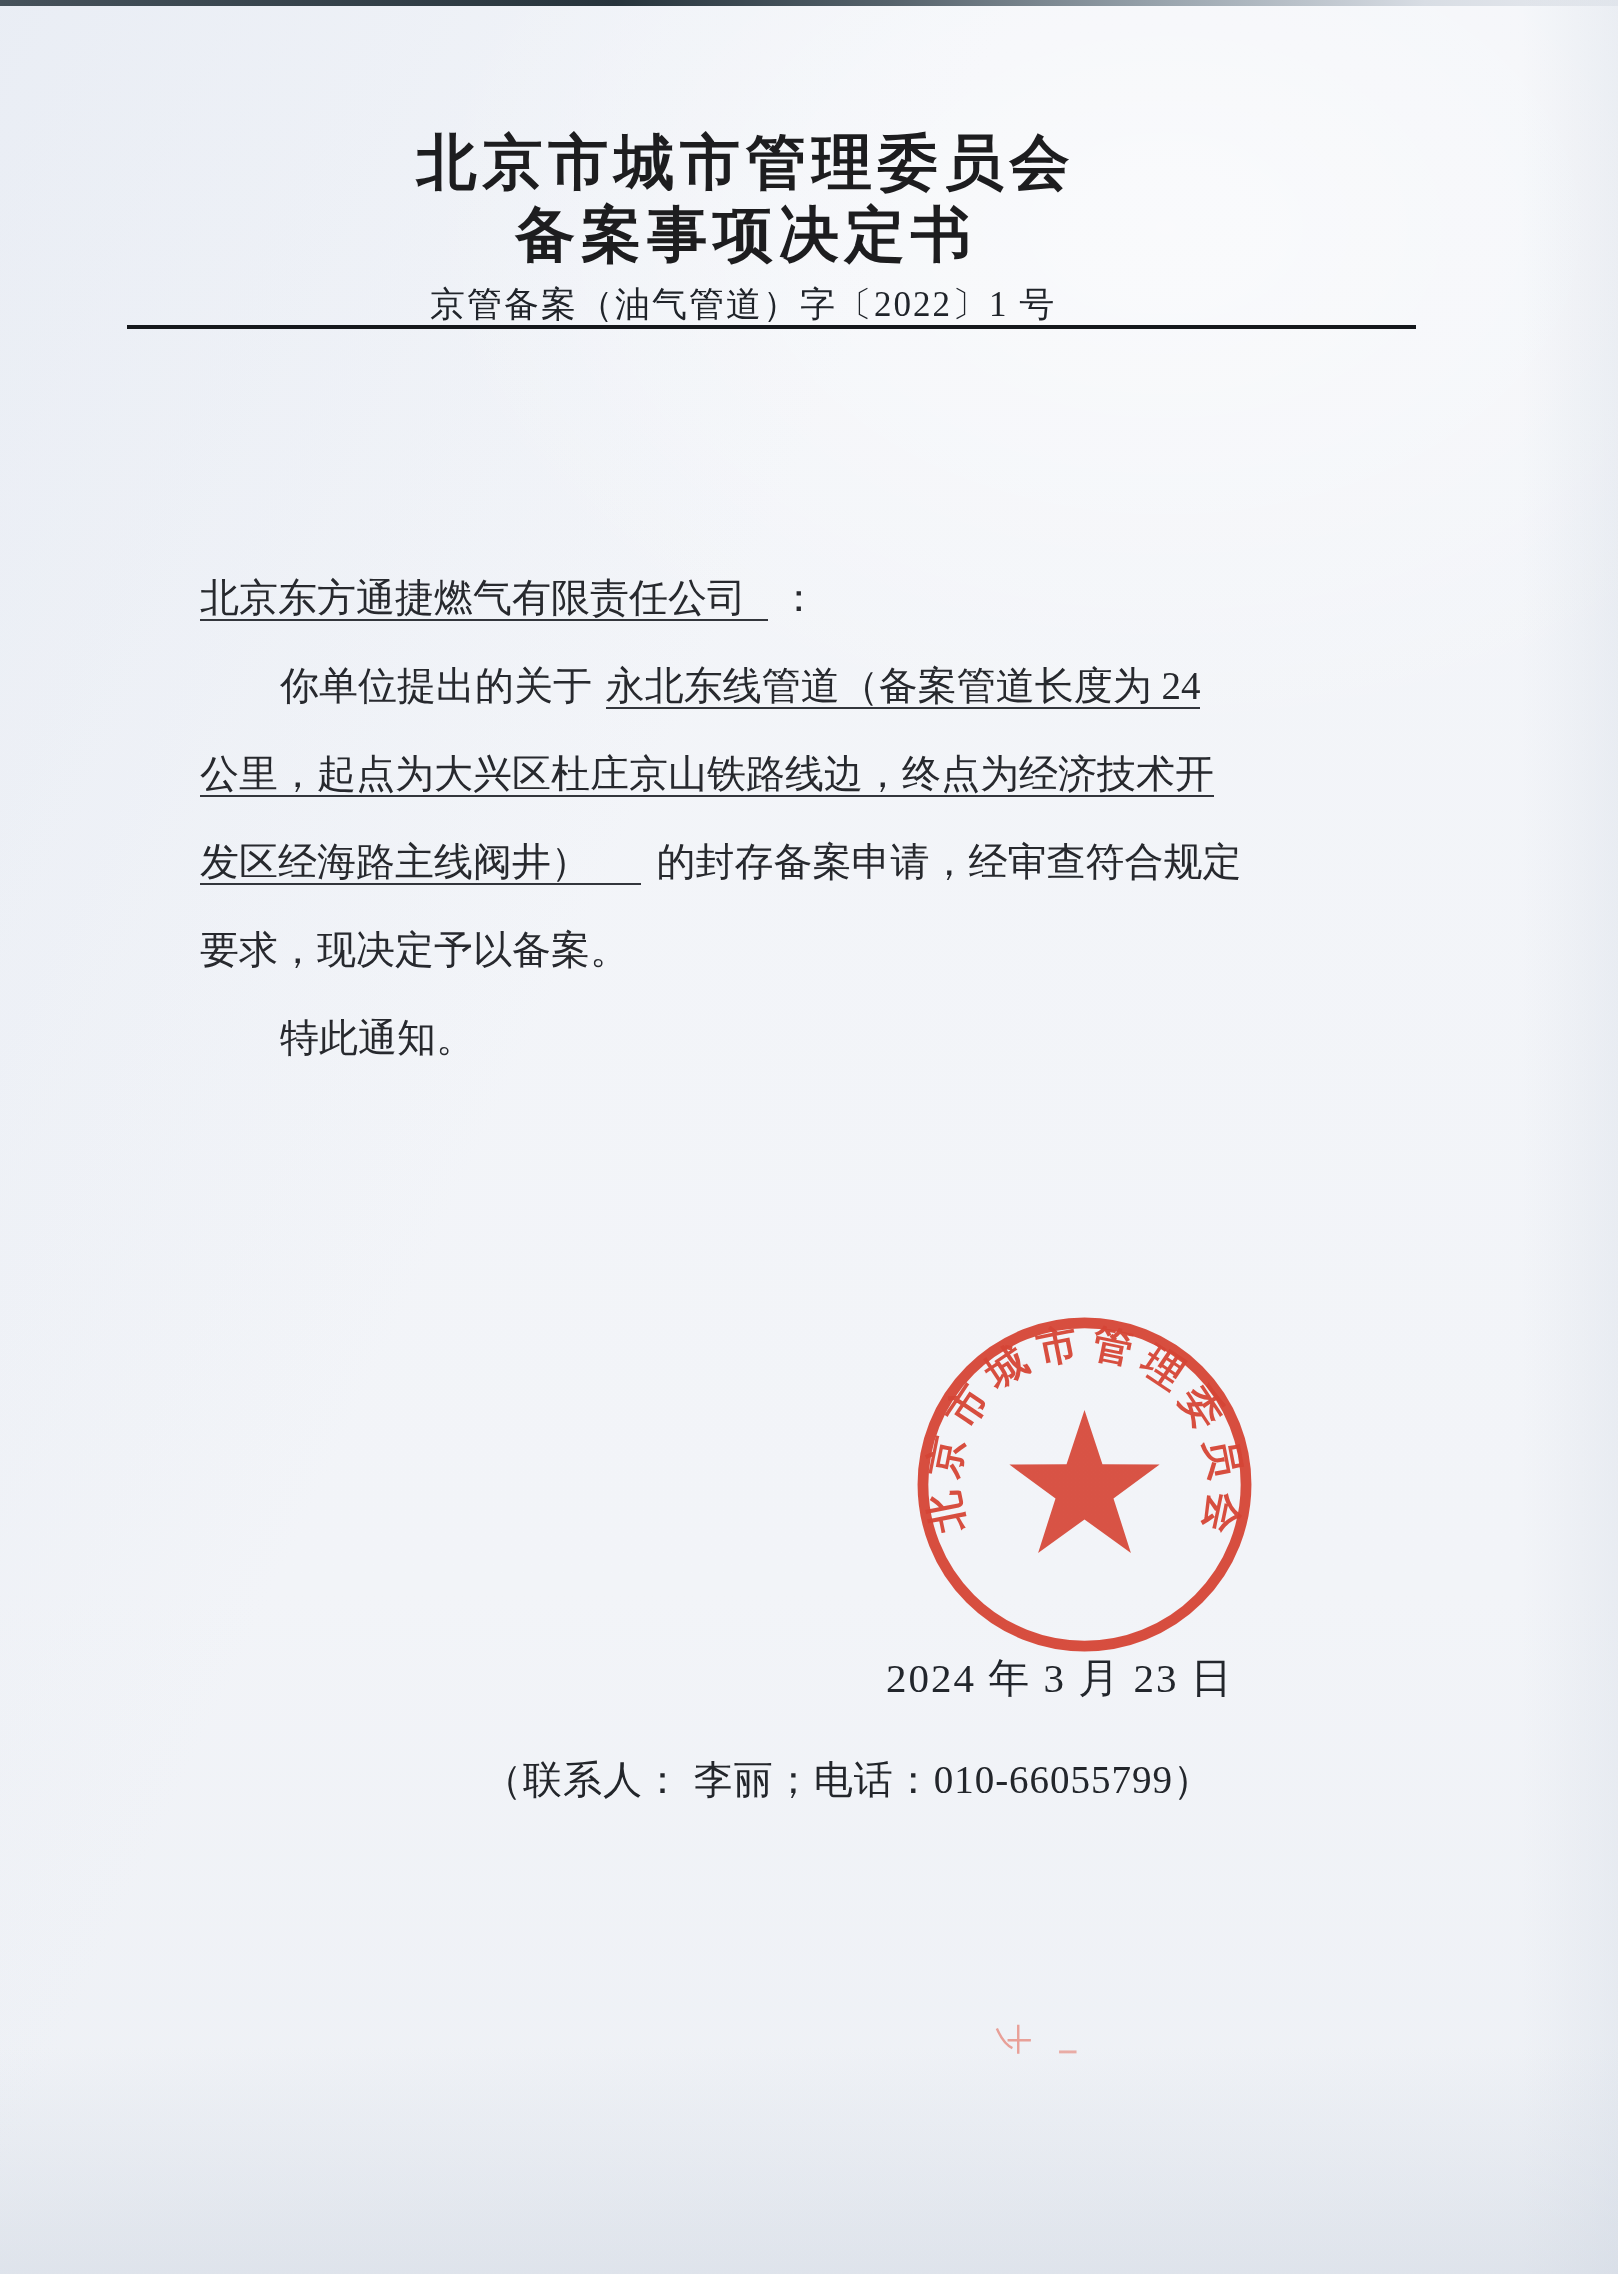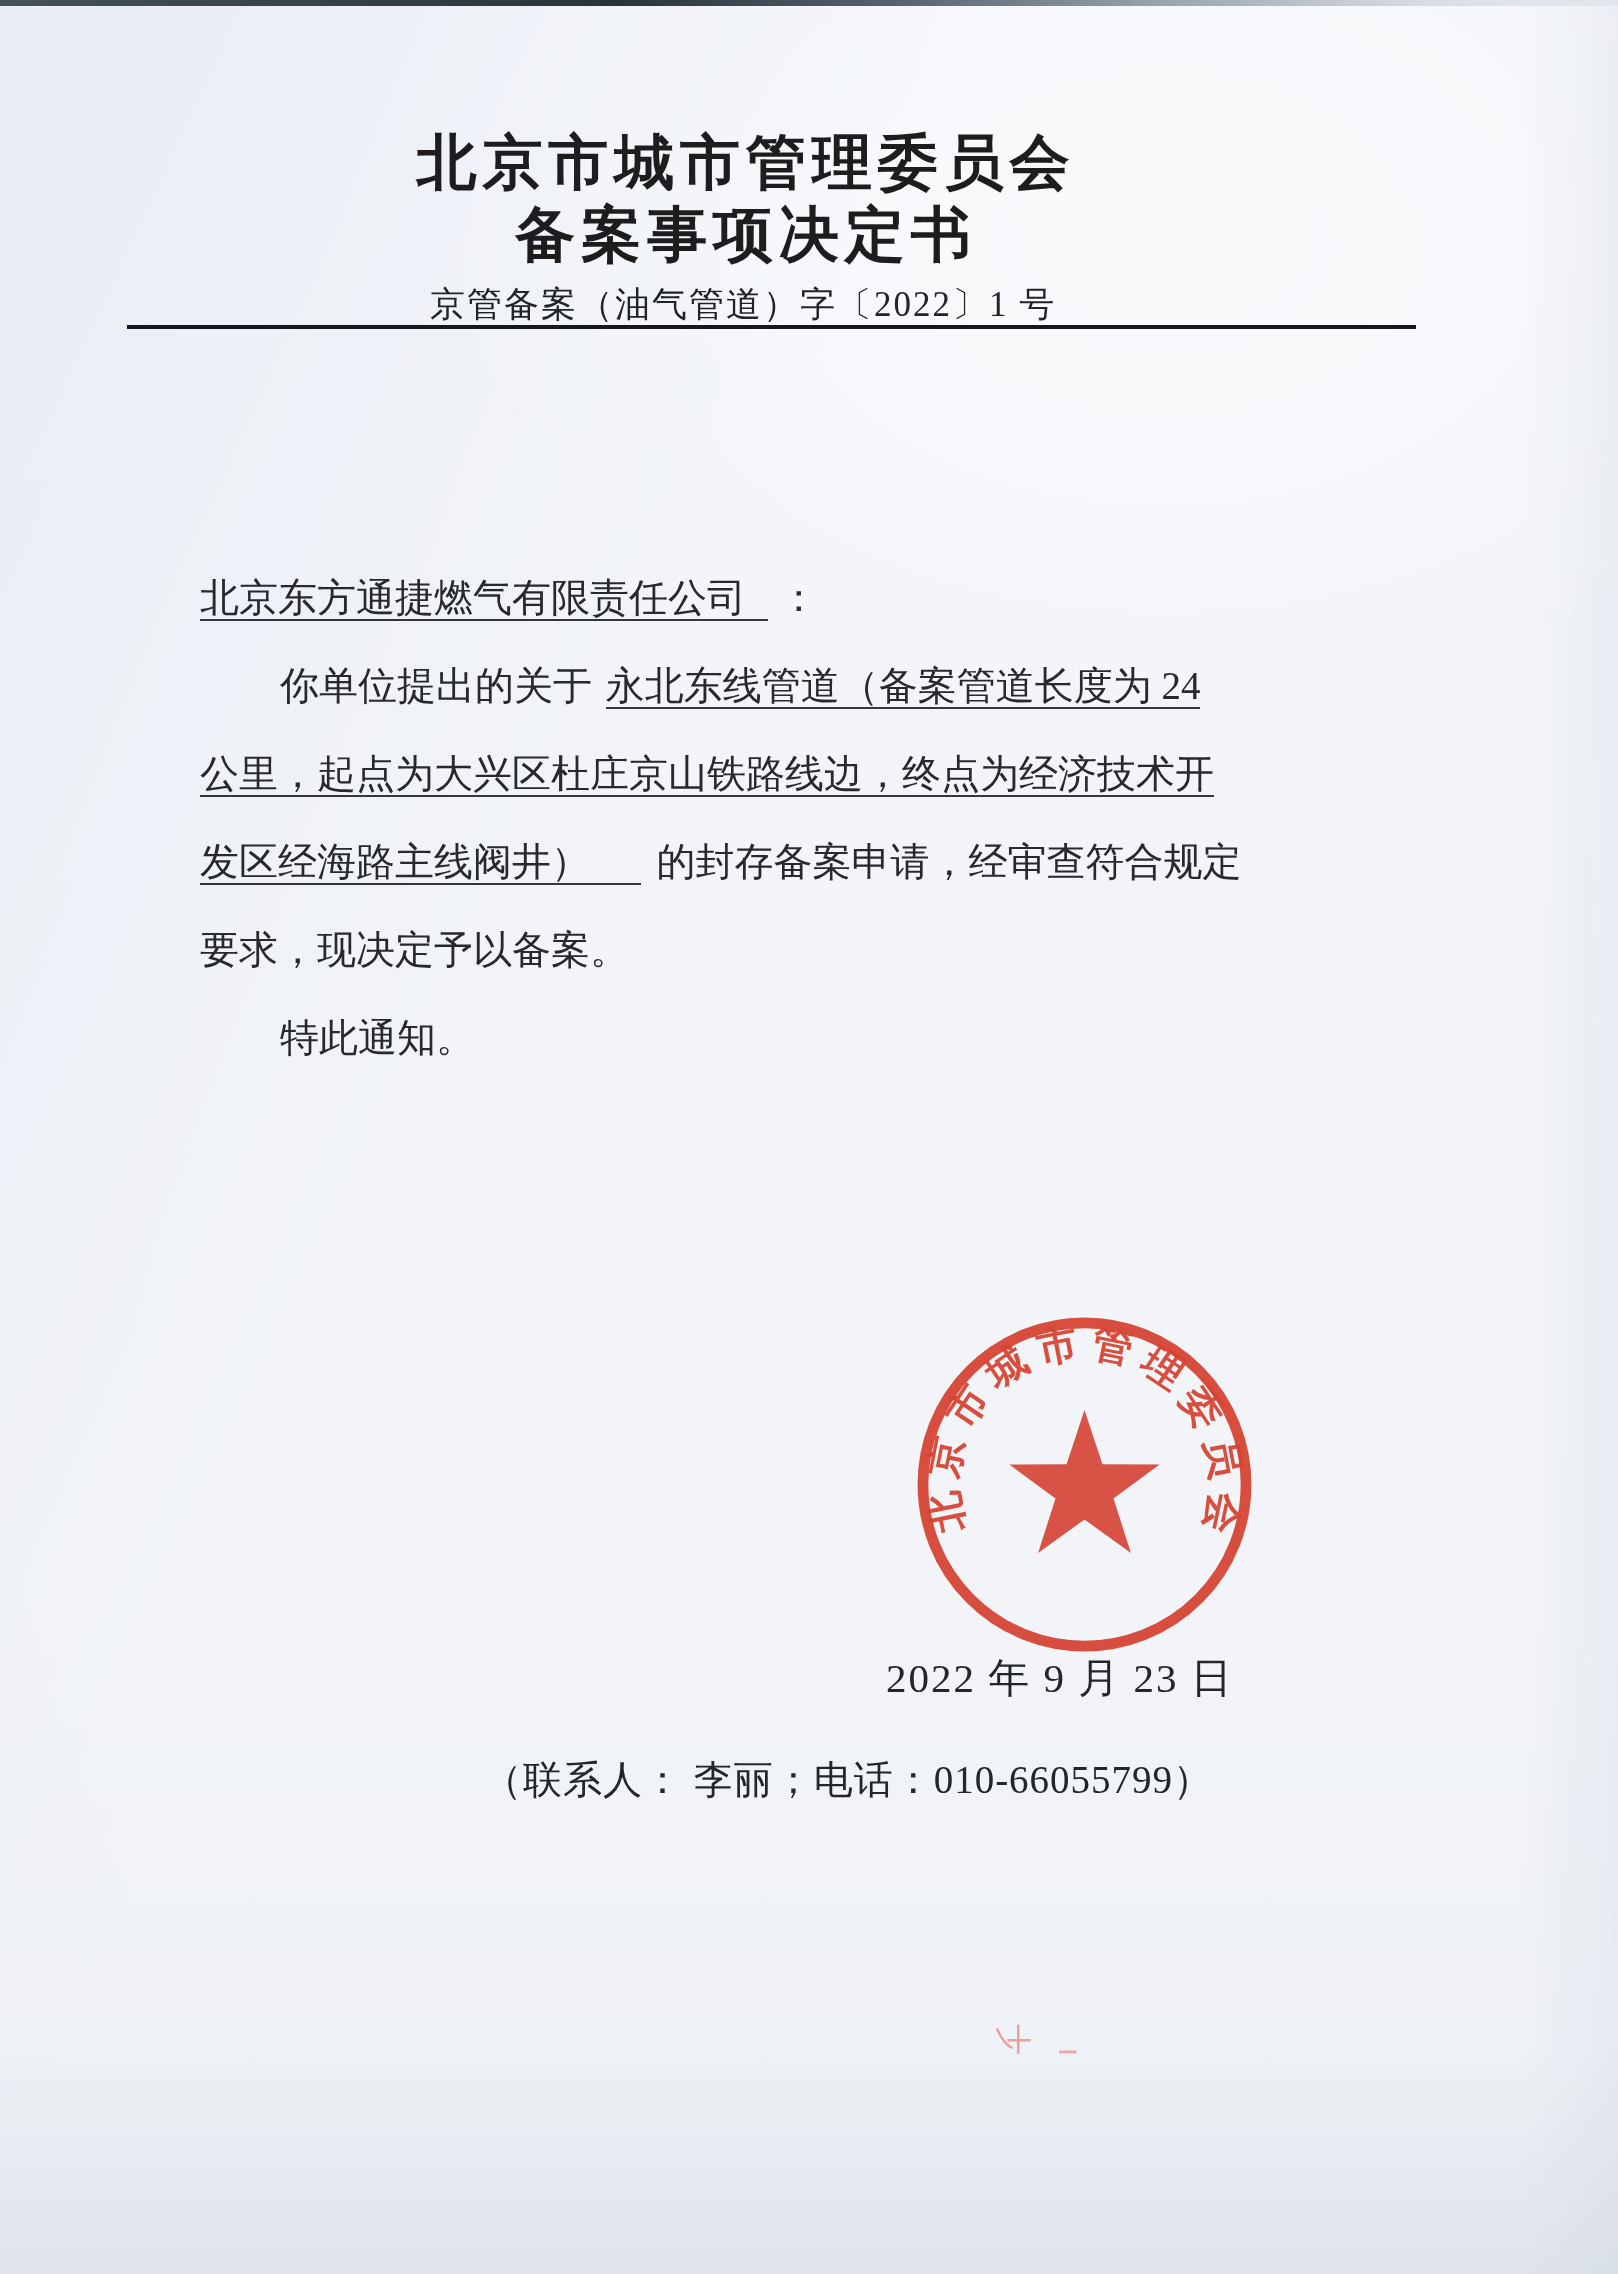--- a/index.html
+++ b/index.html
@@ -102,21 +102,21 @@
     <div class="line">
       <span>要求，现决定予以备案。</span>
     </div>
 
     <div class="line indent">
       <span>特此通知。</span>
     </div>
 
   </div>
 
-  <div class="date-line">2022 年 9 月 23 日</div>
+  <div class="date-line">2024 年 3 月 23 日</div>
 
   <div class="stamp">
     <svg viewBox="0 0 400 400">
       <circle cx="200" cy="200" r="180" fill="none" stroke="#df3a27" stroke-width="12" stroke-opacity="0.95"></circle>
       <path id="sealArc" d="M 68.4 253.2 A 142 142 0 1 1 331.6 253.2" fill="none"></path>
       <text font-size="45" font-weight="bold" fill="#df3a27" fill-opacity="0.95" font-family="Liberation Sans, sans-serif">
         <textPath href="#sealArc" startOffset="4" textLength="548" lengthAdjust="spacing">北京市城市管理委员会</textPath>
       </text>
       <polygon fill="#df3a27" fill-opacity="0.92" points="200,117 220,177.5 283.7,177.8 232.3,215.5 251.7,276.2 200,239 148.3,276.2 167.7,215.5 116.3,177.8 180,177.5"></polygon>
     </svg>

